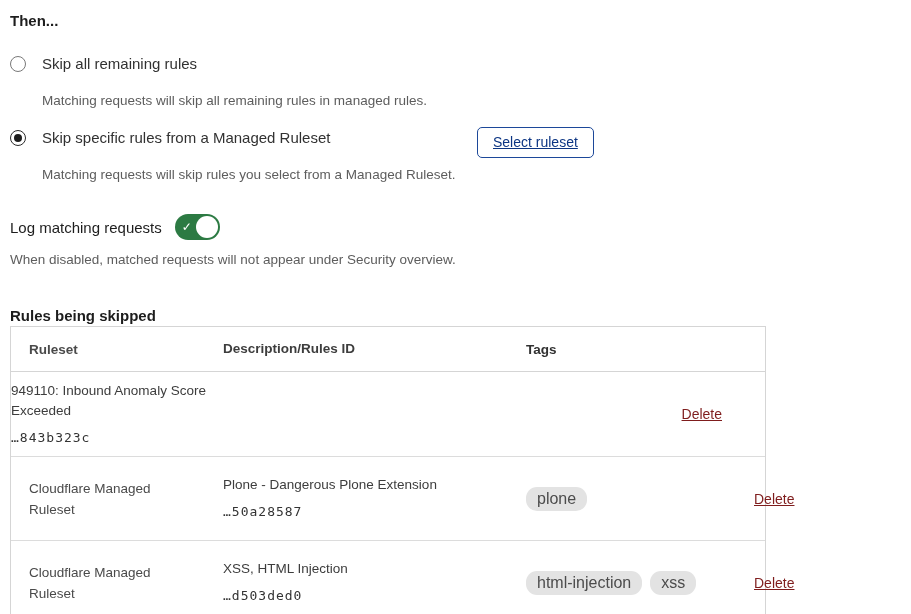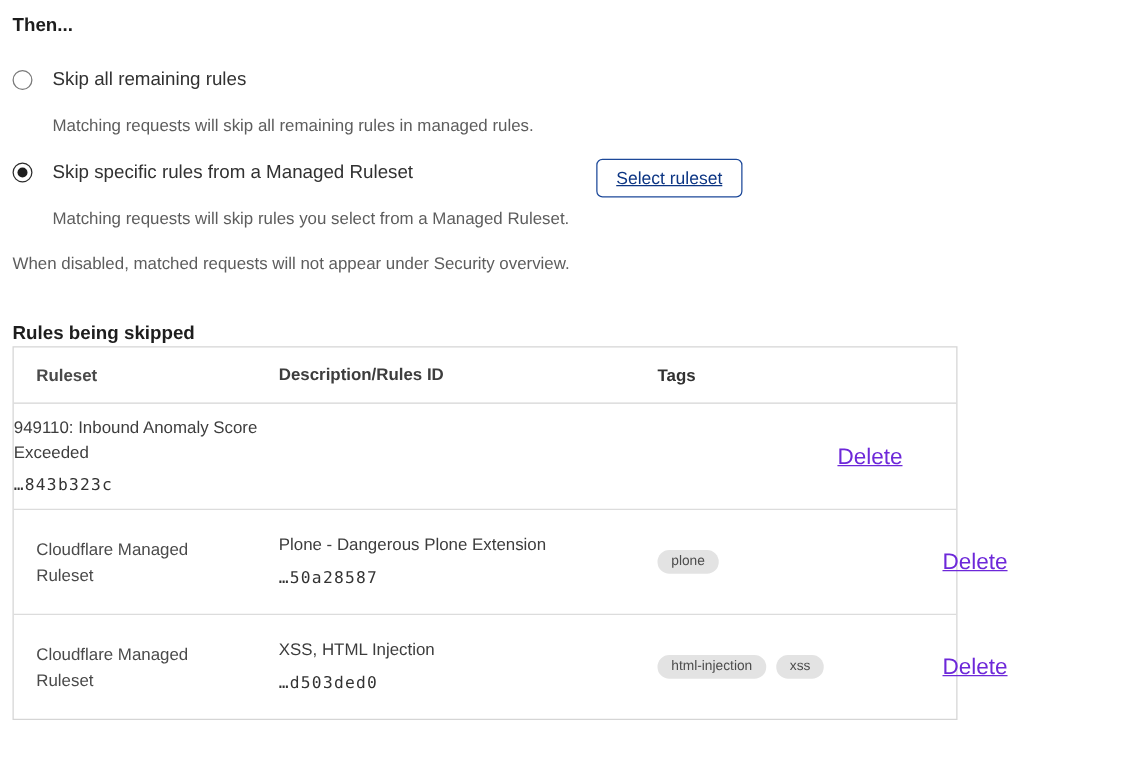--- a/index.html
+++ b/index.html
@@ -81,26 +81,26 @@
   .t-body .t-row + .t-row { border-top: 1px solid #dcdcdc; }
   .cell { padding-right: 16px; }
   .cell.c1 { padding-left: 18px; font-size: 13.5px; color: #4a4a4a; line-height: 21px; padding-right: 46px; }
   .cell.c2 { font-size: 13.5px; color: #3d3d3d; line-height: 20px; }
   .rule-id {
     font-family: "DejaVu Sans Mono", "Liberation Mono", monospace;
     font-size: 13px; color: #333; margin-top: 7px; letter-spacing: 1px;
   }
   .cell.c3 { display: flex; gap: 8px; flex-wrap: wrap; }
   .tag {
-    background: #e3e3e3; color: #4c4c4c; font-size: 11px;
+    background: #e3e3e3; color: #4c4c4c; font-size: 16px;
     border-radius: 11px; padding: 4px 11px; line-height: 1; white-space: nowrap;
   }
   .cell.c4 { text-align: right; padding-right: 32px; }
   .link {
-    color: #6d28d9; font-size: 18px; text-decoration: underline; cursor: pointer; margin-top: 36px;
+    color: #7f1d1d; font-size: 14px; text-decoration: underline; cursor: pointer; margin-top: 36px;
   }
 </style>
 </head>
 <body>
 
 <div class="page">
 
   <h2 class="section-title">Then...</h2>
 
   <div class="option">
@@ -113,20 +113,27 @@
 
   <div class="option">
     <span class="radio selected"></span>
     <div class="option-text">
       <div class="option-label">Skip specific rules from a Managed Ruleset</div>
       <div class="option-desc">Matching requests will skip rules you select from a Managed Ruleset.</div>
     </div>
     <button class="btn-outline">Select ruleset</button>
   </div>
 
+  <div class="toggle-row">
+    <span class="toggle-label">Log matching requests</span>
+    <span class="toggle">
+      <span class="check">✓</span>
+      <span class="knob"></span>
+    </span>
+  </div>
   <div class="muted toggle-desc">When disabled, matched requests will not appear under Security overview.</div>
 
   <h3 class="table-title">Rules being skipped</h3>
 
   <div class="rules-table">
     <div class="t-row t-head">
       <div class="cell c1">Ruleset</div>
       <div class="cell c2">Description/Rules ID</div>
       <div class="cell c3">Tags</div>
       <div class="cell c4"></div>

